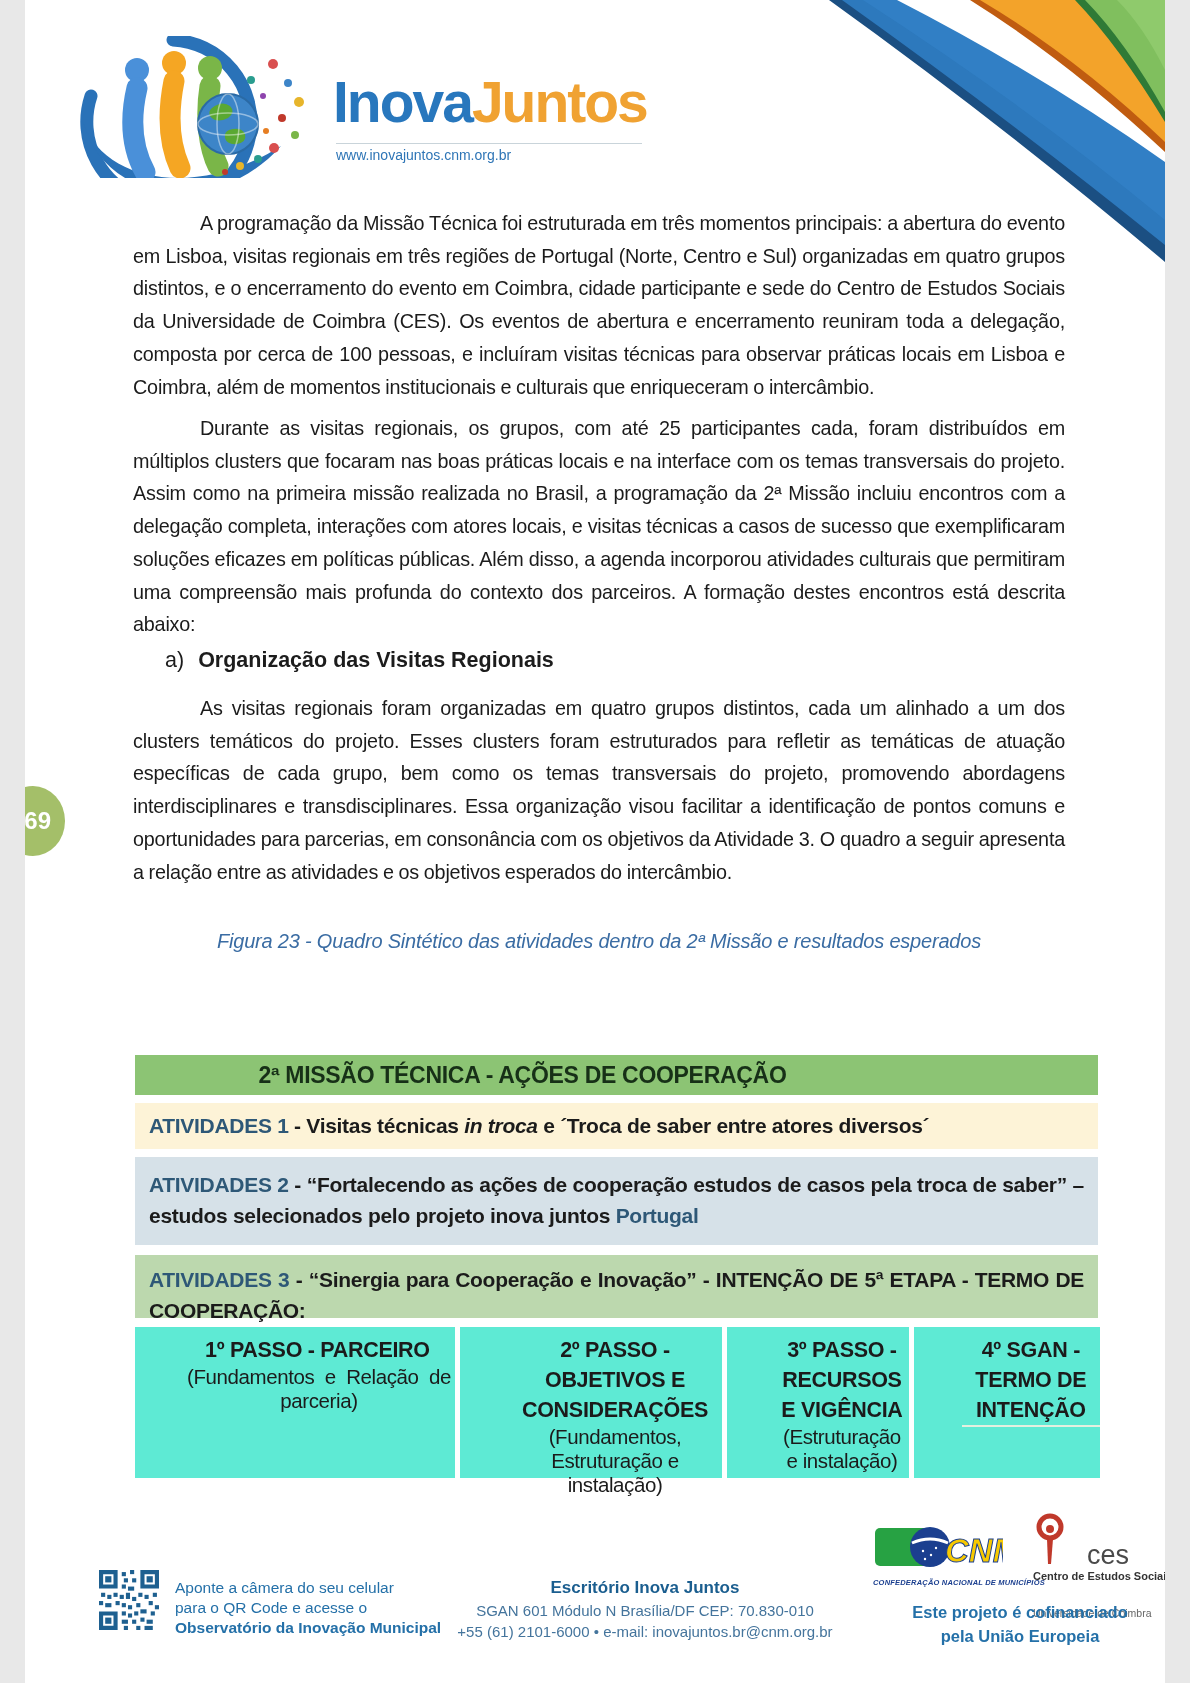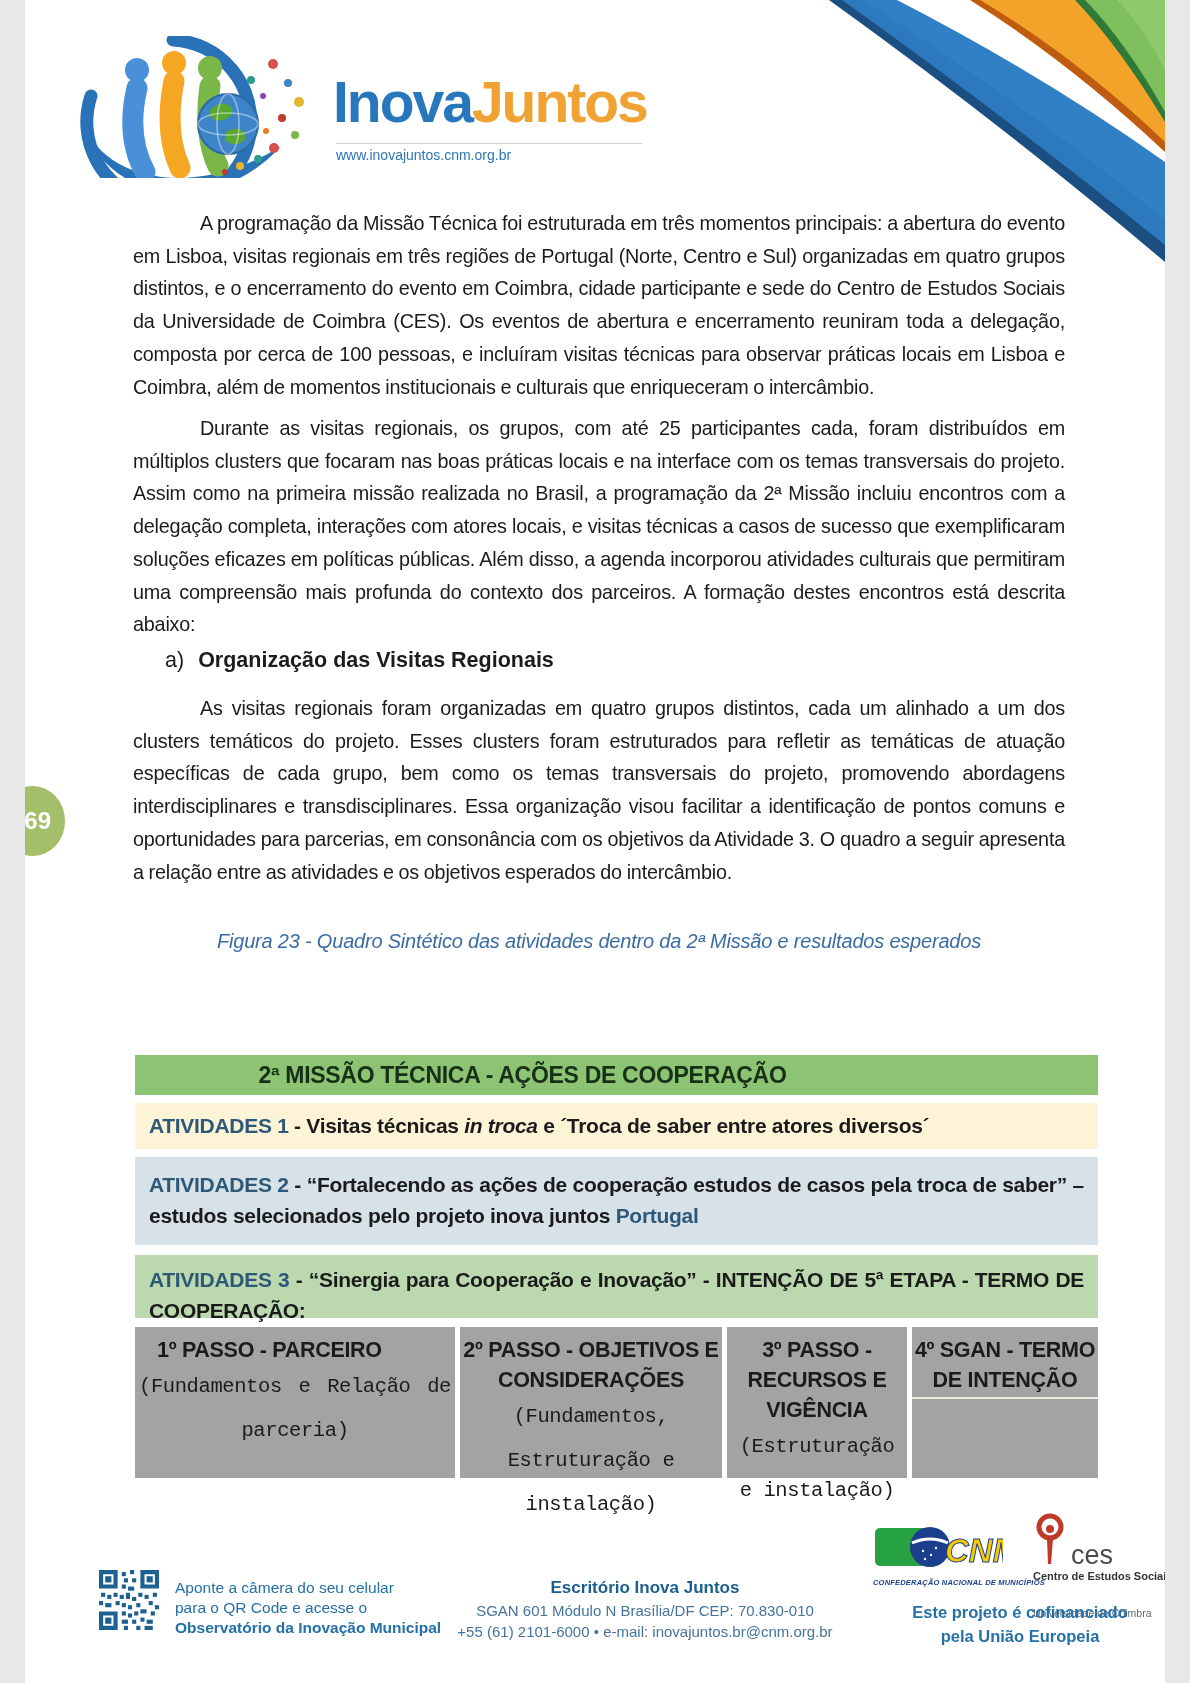--- a/index.html
+++ b/index.html
@@ -49,46 +49,45 @@
   .t-row{
     box-sizing:border-box;font-weight:bold;font-size:21px;letter-spacing:-0.3px;
     color:#1b1b1b;text-align:justify;padding:0 14px;
   }
   .t-row .t-label{color:#2e5877;}
   .t-row .it{font-style:italic;}
   .t-row1{margin-top:8px;height:46px;line-height:46px;background:#fdf3d7;text-align:left;}
   .t-row2{margin-top:8px;height:88px;background:#d6e1e8;line-height:31px;padding-top:12px;}
   .t-row3{margin-top:10px;height:63px;background:#bcd8ae;line-height:31px;padding-top:9px;}
   .t-steps{margin-top:9px;display:flex;gap:5px;height:151px;}
-  .step{background:#a3a3a3;box-sizing:border-box;padding-top:8px;color:#1b1b1b;}
+  .step{background:#5eead4;box-sizing:border-box;padding-top:8px;color:#1b1b1b;padding-left:48px;}
   .step1{flex:0 0 320px;}
   .step2{flex:0 0 262px;}
   .step3{flex:0 0 180px;}
   .step4{flex:0 0 186px;}
   .step-title{font-weight:bold;font-size:21.5px;line-height:30px;text-align:center;letter-spacing:-0.3px;}
   .step1 .step-title{text-align:left;padding-left:22px;}
   .step-sub{
-    font-size:20.5px;line-height:44px;text-align:center;letter-spacing:-0.4px;
+    font-size:20.5px;line-height:24px;text-align:center;letter-spacing:-0.4px;
     padding:0 8px;
-    font-family:Liberation Mono, monospace;
   }
   .step1 .step-sub{text-align:justify;text-align-last:center;padding:0 4px;}
   .step4 .step-title{min-height:62px;border-bottom:2px solid #e4efdf;}
   
   .qr{position:absolute;left:74px;top:1570px;width:60px;height:60px;}
   .qr-caption{position:absolute;left:150px;top:1578px;font-size:15.5px;line-height:20px;color:#2470a8;}
   .qr-caption .strong{font-weight:bold;}
   .office{position:absolute;left:420px;top:1578px;width:400px;text-align:center;}
   .office-title{font-size:17px;font-weight:bold;color:#1b5e8f;}
   .office-line{font-size:15px;color:#44749c;margin-top:4px;}
   .cnm{position:absolute;left:848px;top:1524px;width:132px;text-align:center;}
   .cnm-caption{font-size:7.5px;font-style:italic;font-weight:bold;color:#1b3f8f;letter-spacing:0.2px;margin-top:2px;white-space:nowrap;}
   .ces{position:absolute;left:1008px;top:1512px;width:140px;}
   .ces-top{display:flex;align-items:flex-end;gap:4px;height:56px;}
-  .ces-word{font-size:27px;color:#4a4a4a;line-height:26px;}
+  .ces-word{font-size:27px;color:#4a4a4a;line-height:26px;margin-left:16px;}
   .ces-cap1{font-size:11px;font-weight:bold;color:#333;margin-top:2px;}
   .ces-cap2{font-size:10.5px;color:#666;margin-top:25px;}
   .cofinance{position:absolute;left:880px;top:1600px;width:230px;text-align:center;
     font-size:16.5px;font-weight:bold;color:#2470a8;line-height:24px;}
 </style>
 </head>
 <body>
 
 <div class="page">
 

